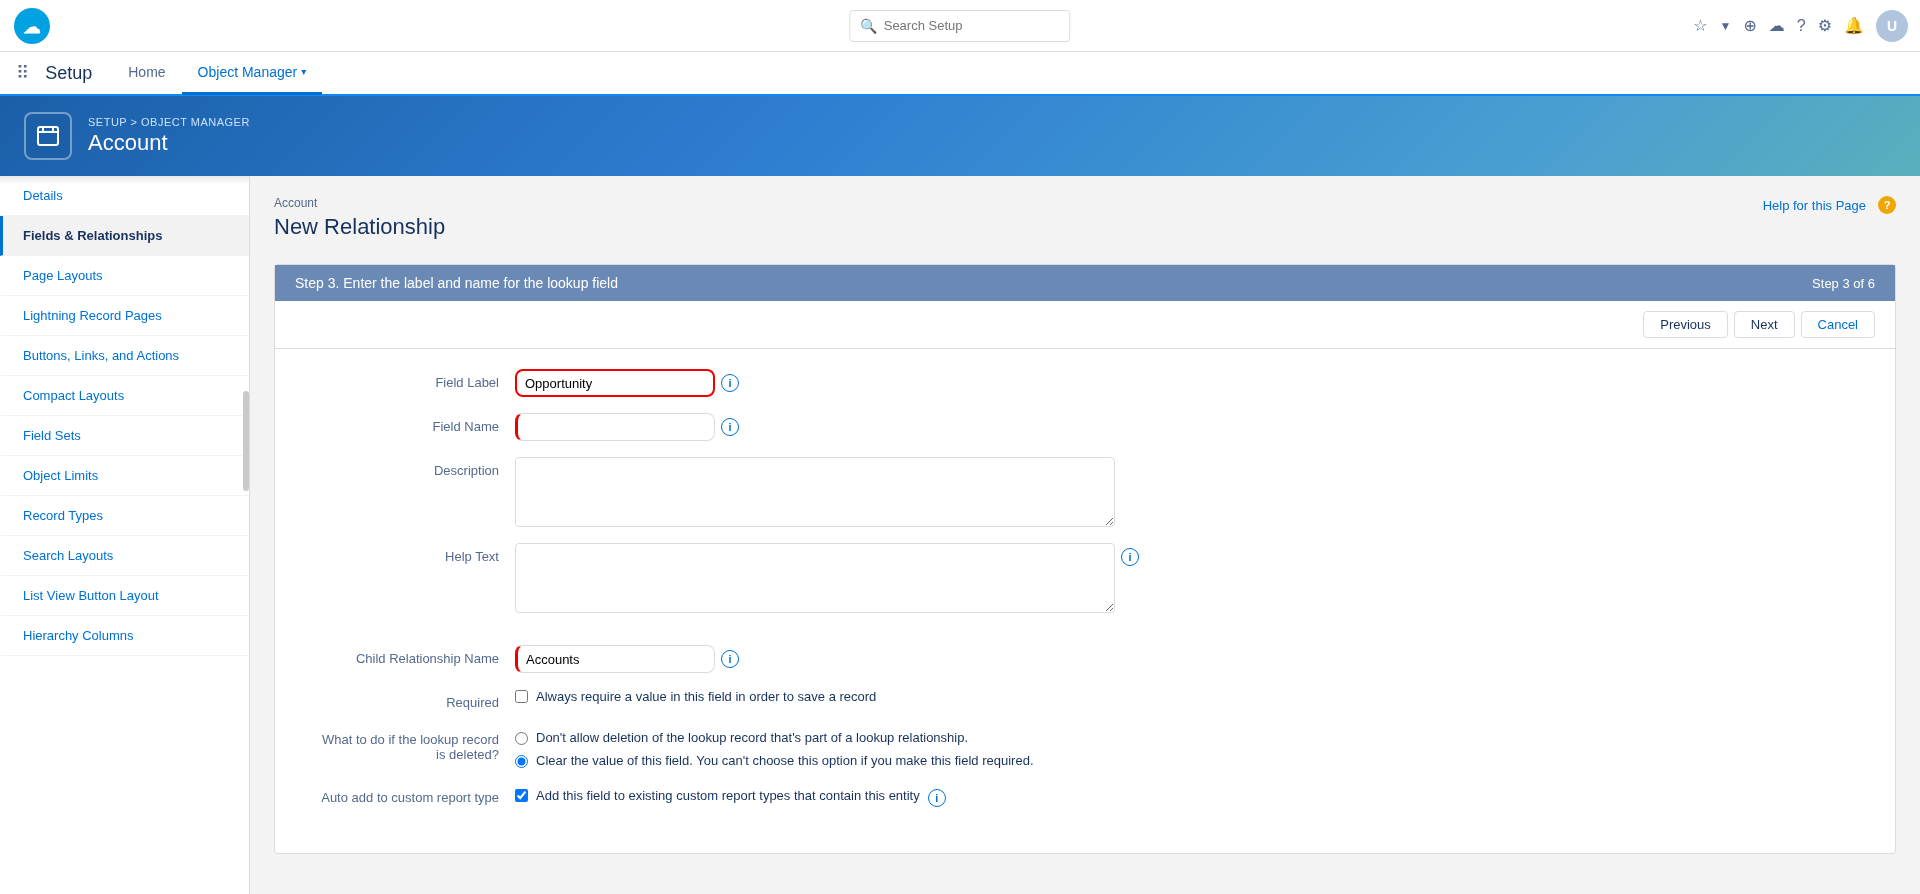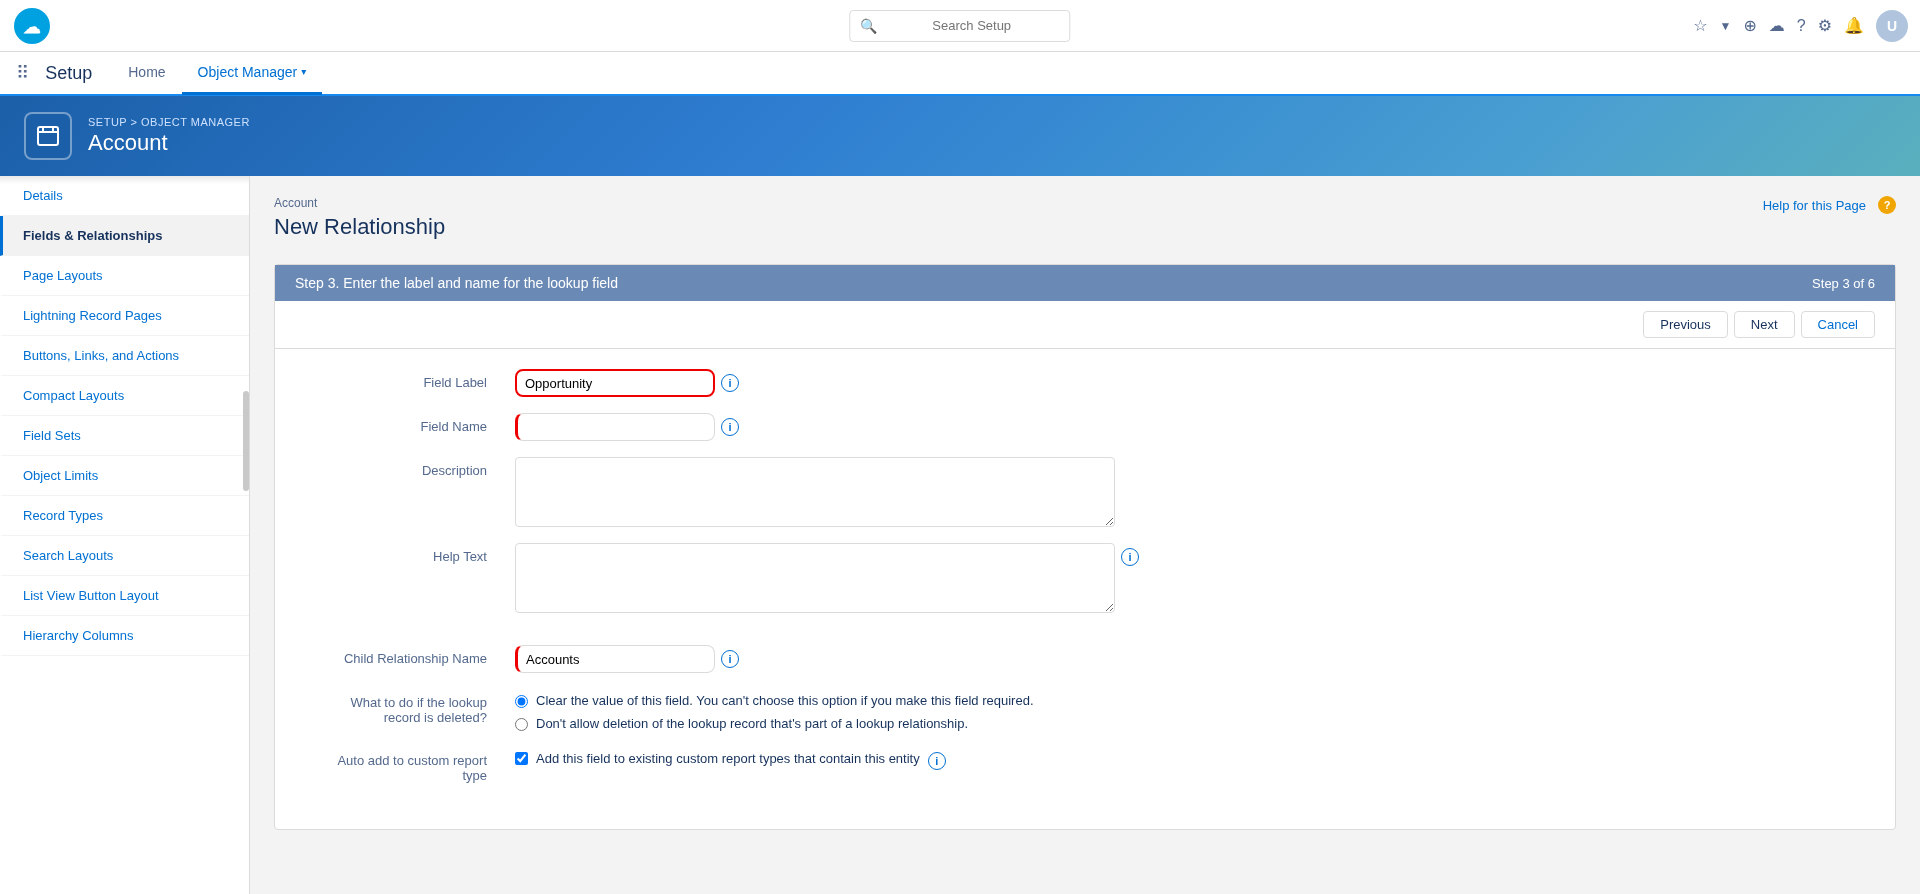--- a/index.html
+++ b/index.html
@@ -35,21 +35,20 @@
       position: absolute;
       left: 50%;
       transform: translateX(-50%);
     }
     .top-nav .search-bar input {
       border: none;
       outline: none;
       flex: 1;
       font-size: 13px;
       color: #54698d;
-      text-align: center;
     }
     .top-nav .nav-icons {
       margin-left: auto;
       display: flex;
       align-items: center;
       gap: 12px;
     }
     .top-nav .nav-icons span {
       color: #54698d;
       font-size: 16px;
@@ -251,21 +250,21 @@
 
     .form-row {
       display: flex;
       align-items: flex-start;
       margin-bottom: 16px;
     }
     .form-label {
       width: 200px;
       min-width: 200px;
       text-align: right;
-      padding-right: 28px;
+      padding-right: 16px;
       padding-top: 6px;
       font-size: 13px;
       color: #54698d;
       font-weight: 500;
     }
     .form-field {
       flex: 1;
       display: flex;
       align-items: flex-start;
       gap: 6px;
@@ -497,32 +496,41 @@
         <div style="height: 16px;"></div>
 
         <div class="form-row">
           <div class="form-label">Child Relationship Name</div>
           <div class="form-field">
             <input type="text" class="form-input child-rel-input" value="Accounts" style="">
             <div class="info-icon">i</div>
           </div>
         </div>
 
+        <div class="form-row">
+          <div class="form-label">Required</div>
+          <div class="form-field">
+            <div class="checkbox-item">
+              <input type="checkbox" style="">
+              <span>Always require a value in this field in order to save a record</span>
+            </div>
+          </div>
+        </div>
 
         <div class="form-row">
           <div class="form-label">What to do if the lookup record is deleted?</div>
           <div class="form-field">
             <div class="radio-group">
+              <div class="radio-item">
+                <input type="radio" name="lookup_delete" style="">
+                <span>Don't allow deletion of the lookup record that's part of a lookup relationship.</span>
+              </div>
               <div class="radio-item">
                 <input type="radio" name="lookup_delete" checked="" style="">
                 <span>Clear the value of this field. You can't choose this option if you make this field required.</span>
-              </div>
-              <div class="radio-item">
-                <input type="radio" name="lookup_delete" style="">
-                <span>Don't allow deletion of the lookup record that's part of a lookup relationship.</span>
               </div>
             </div>
           </div>
         </div>
 
         <div class="form-row">
           <div class="form-label">Auto add to custom report type</div>
           <div class="form-field">
             <div class="checkbox-item">
               <input type="checkbox" checked="" style="">

